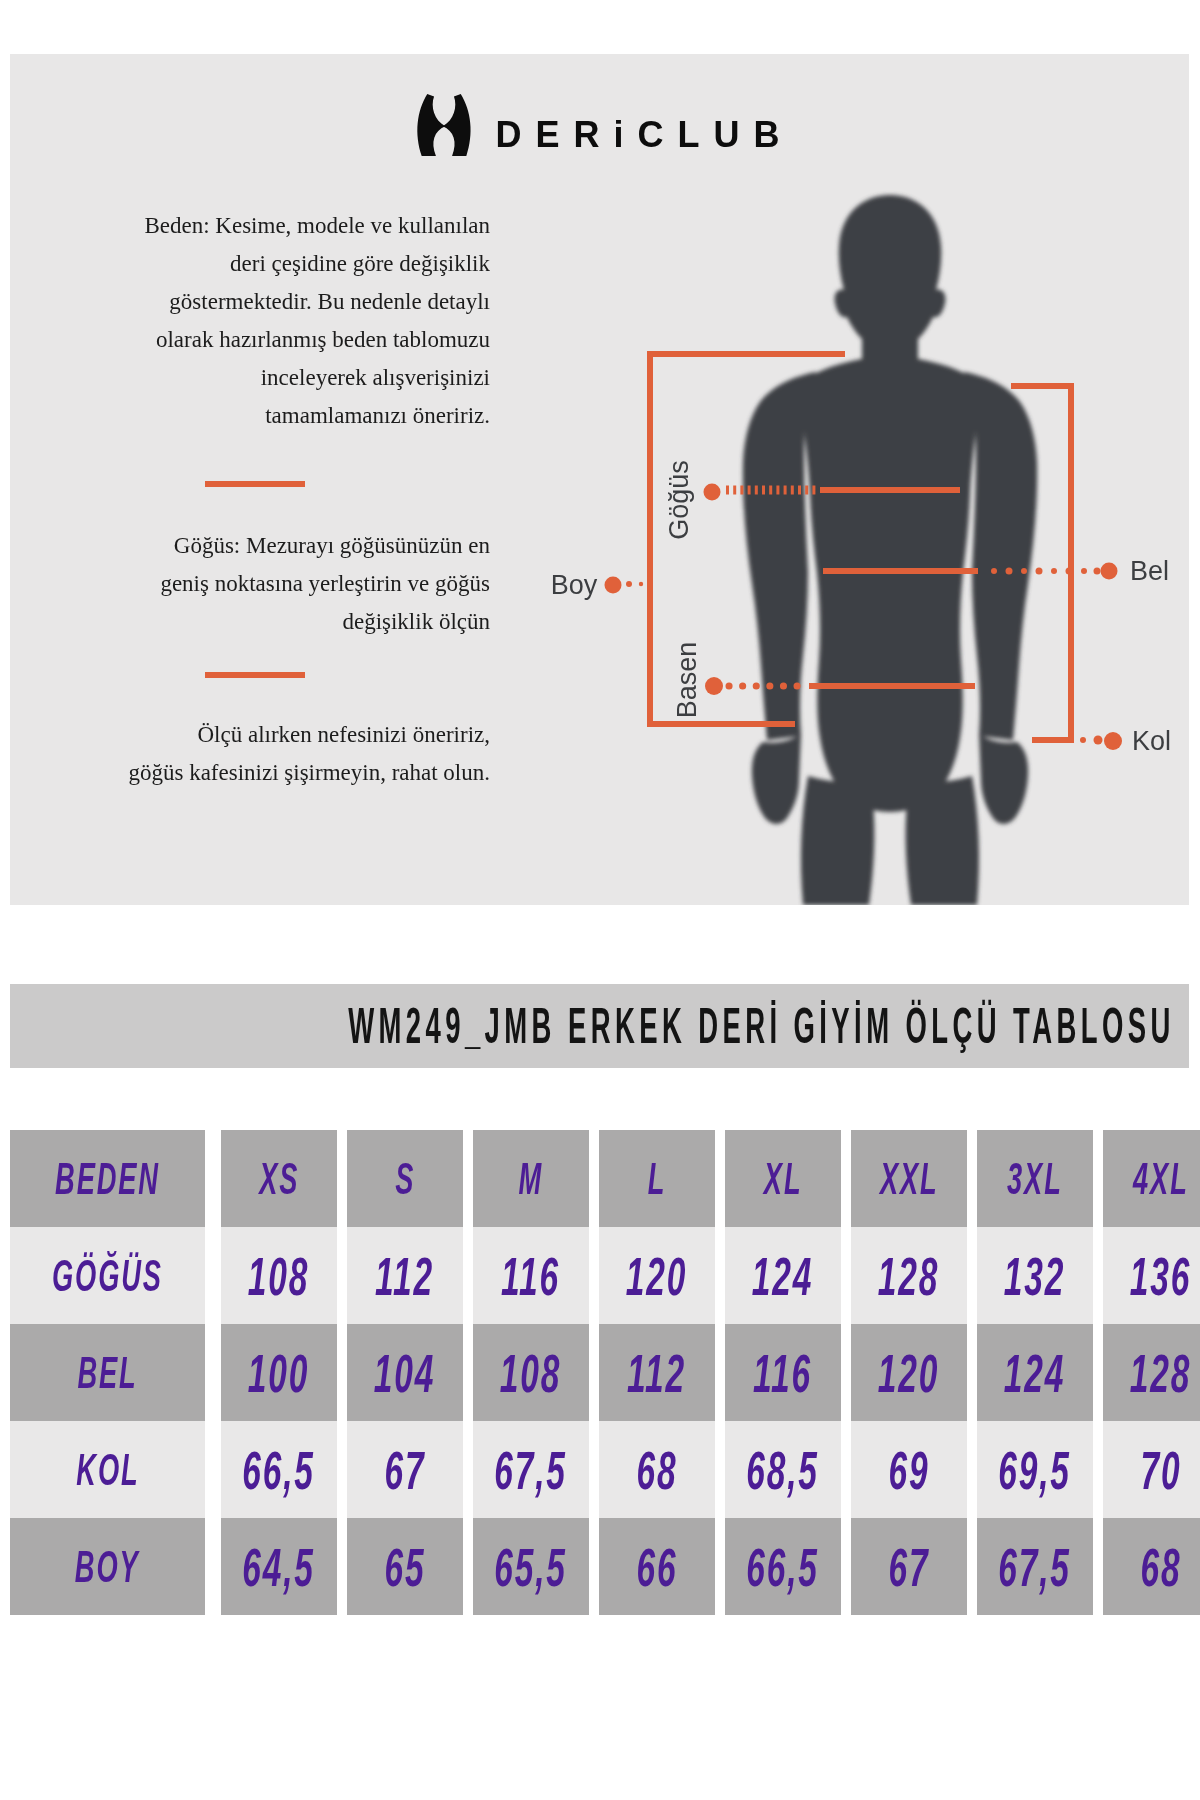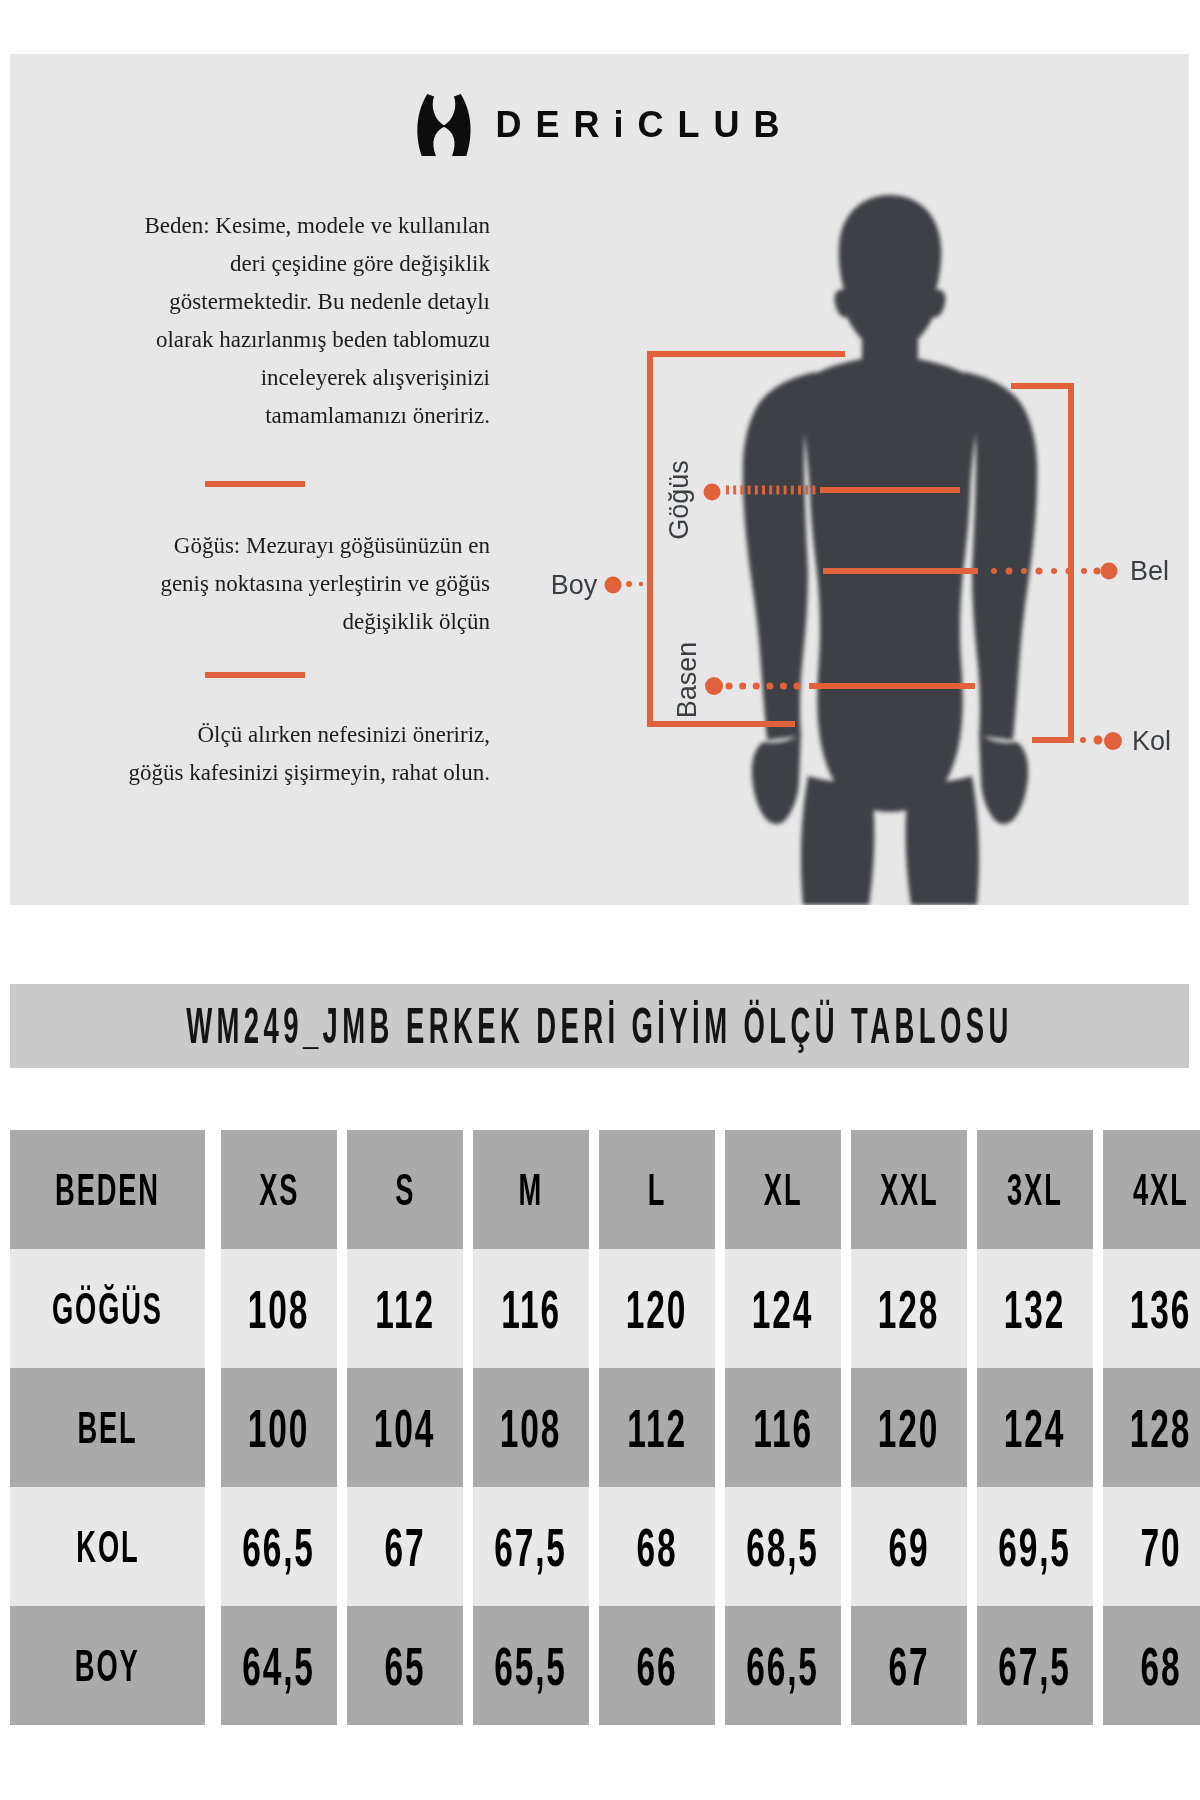--- a/index.html
+++ b/index.html
@@ -1,48 +1,48 @@
 <!DOCTYPE html>
 <html><head>
 <meta charset="utf-8">
 <style>
   html,body{margin:0;padding:0;background:#ffffff;}
   body{width:1200px;height:1800px;position:relative;font-family:"Liberation Sans",sans-serif;overflow:hidden;}
 
   .card{position:absolute;left:10px;top:54px;width:1179px;height:851px;background:#E8E7E7;overflow:hidden;}
 
   
-  .logo{position:absolute;top:40px;left:0;right:0;display:flex;justify-content:center;align-items:center;gap:14px;}
+  .logo{position:absolute;top:40px;left:0;right:0;display:flex;justify-content:center;align-items:flex-end;gap:14px;}
   .logo svg{width:76px;height:62px;display:block;}
   .logo .wordmark{font-size:36px;font-weight:bold;letter-spacing:14px;color:#0d0d0d;white-space:nowrap;}
 
   
   .copy{position:absolute;left:10px;top:153px;width:470px;text-align:right;
         font-family:"Liberation Serif",serif;font-size:23px;line-height:38px;color:#1c1c1c;}
   .copy p{margin:0;white-space:pre-line;}
   .divider{width:100px;height:6px;background:#E0613A;margin:46px auto 40px auto;}
   .divider.d2{margin:31px auto 38px auto;}
 
   
   .diagram{position:absolute;inset:0;width:100%;height:100%;}
   .ann-label{font-family:"Liberation Sans",sans-serif;font-size:27px;fill:#3c3e41;}
 
   
   .banner{position:absolute;left:10px;top:984px;width:1179px;height:84px;background:#CBCACA;
-          display:flex;align-items:center;justify-content:center;color:#141414;}
+          display:flex;align-items:center;justify-content:flex-start;color:#141414;}
   .cnd{display:inline-block;white-space:nowrap;font-weight:bold;}
   .banner .cnd{font-size:50px;letter-spacing:8px;transform:scaleX(.55);}
 
   
   .table{position:absolute;left:10px;top:1130px;display:flex;}
   .col{display:flex;flex-direction:column;}
   .col.label-col{width:195px;margin-right:16px;}
   .sizecols{display:flex;gap:10px;}
   .col.size-col{width:116px;}
-  .cell{height:119px;display:flex;align-items:center;justify-content:center;color:#000000;}
+  .cell{height:97px;display:flex;align-items:center;justify-content:center;color:#4c1d95;font-style:italic;}
   .cell.dark{background:#ABAAAA;}
   .cell.light{background:#E9E8E8;}
   .cell .cnd{transform:scaleX(.62);letter-spacing:3px;}
   .cell.hdr .cnd{font-size:44px;}
   .cell.num .cnd{font-size:54px;}
 </style>
 </head>
 <body>
 
 <div class="card">

